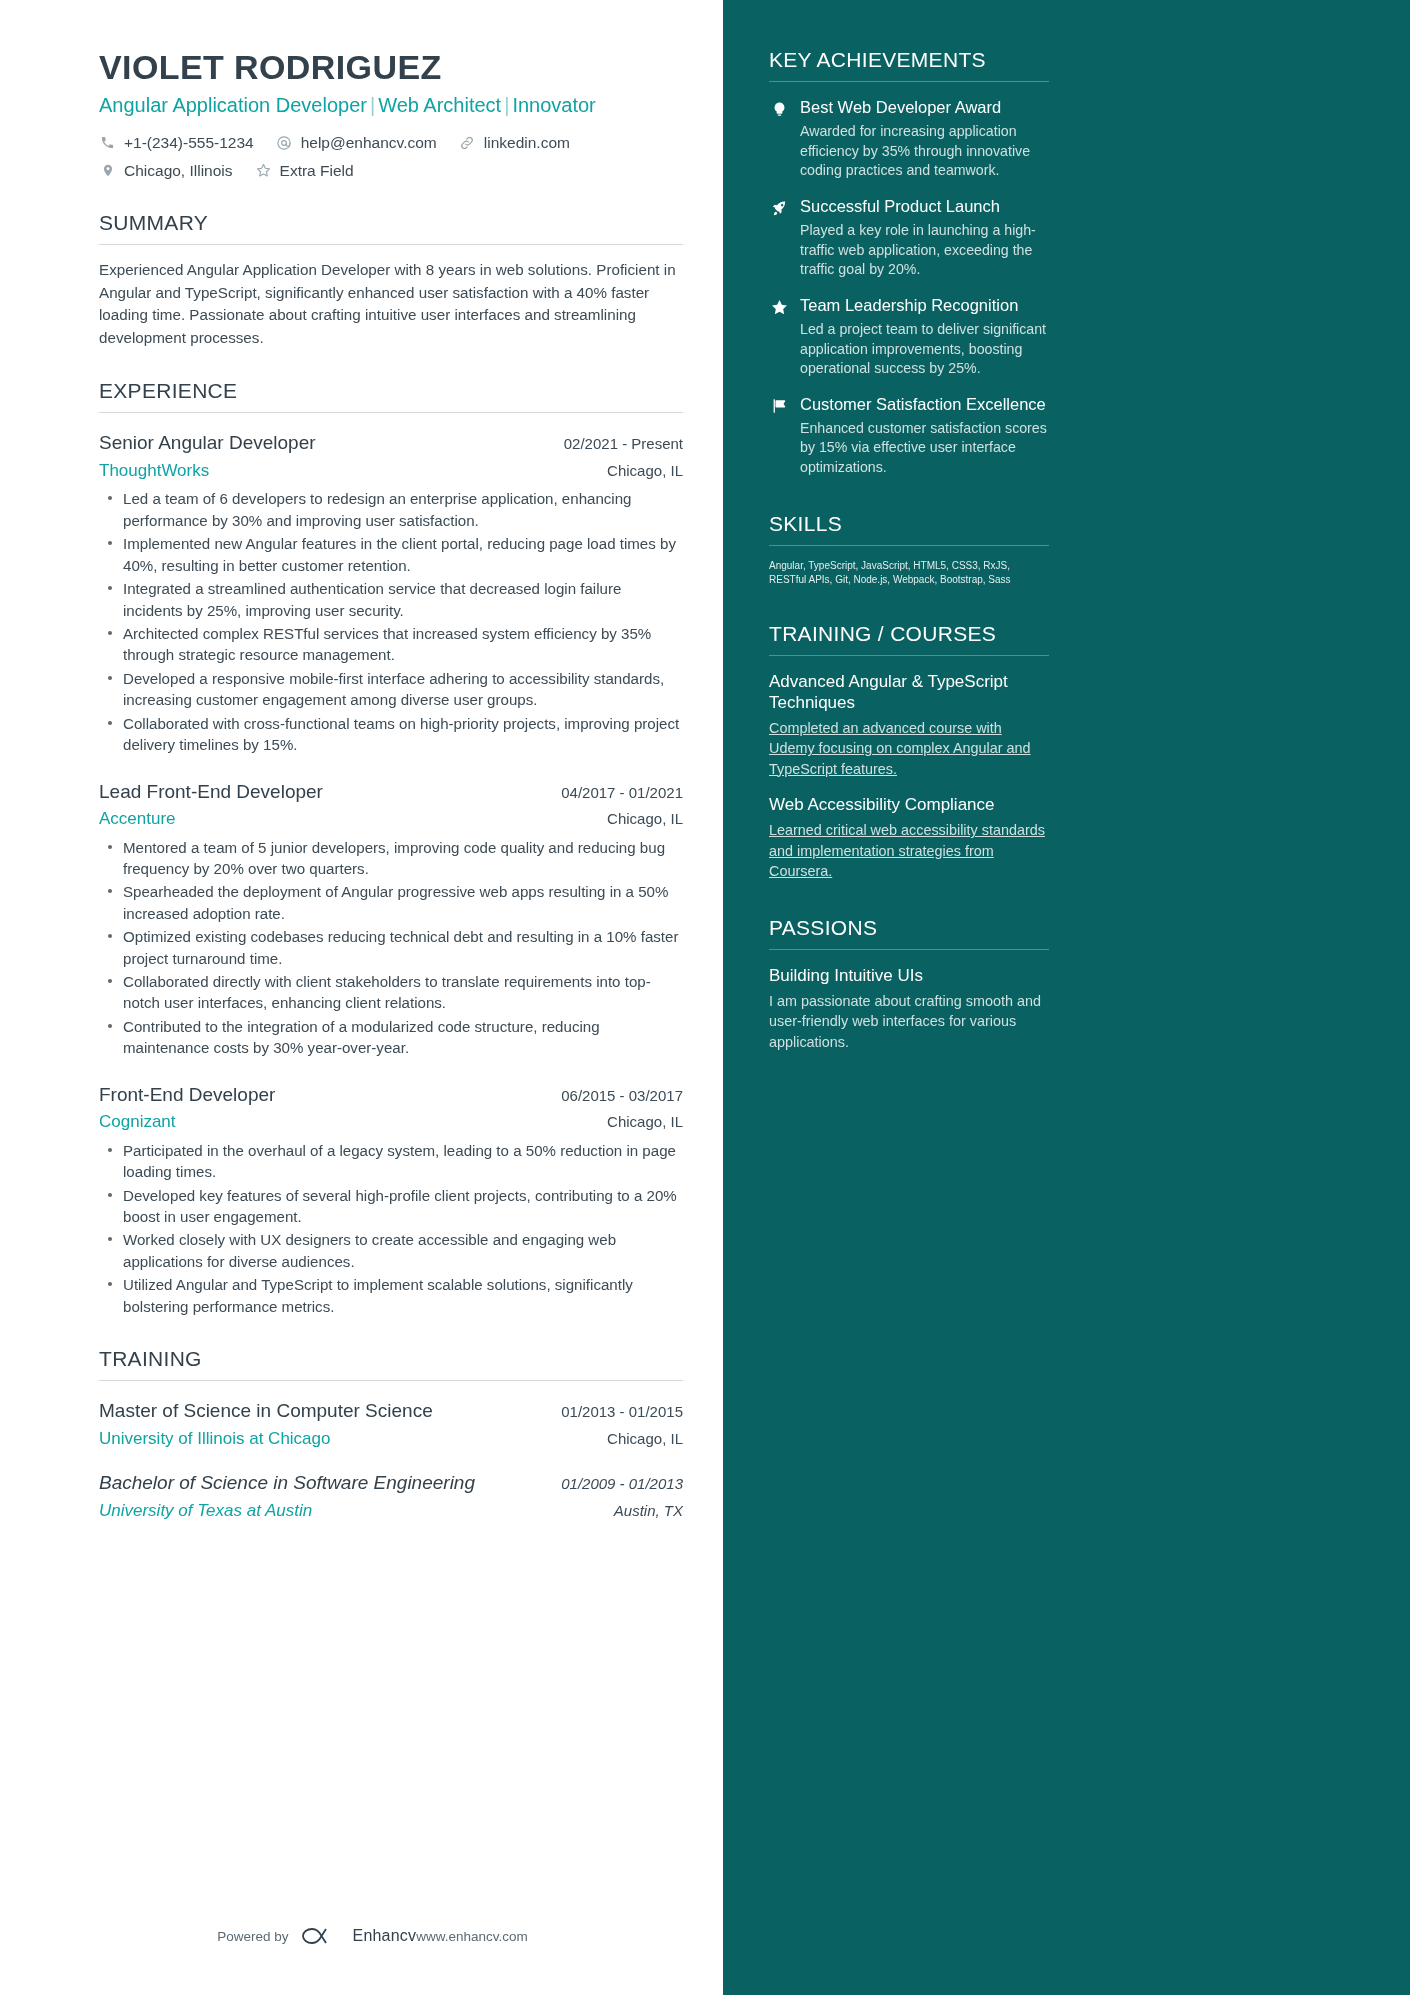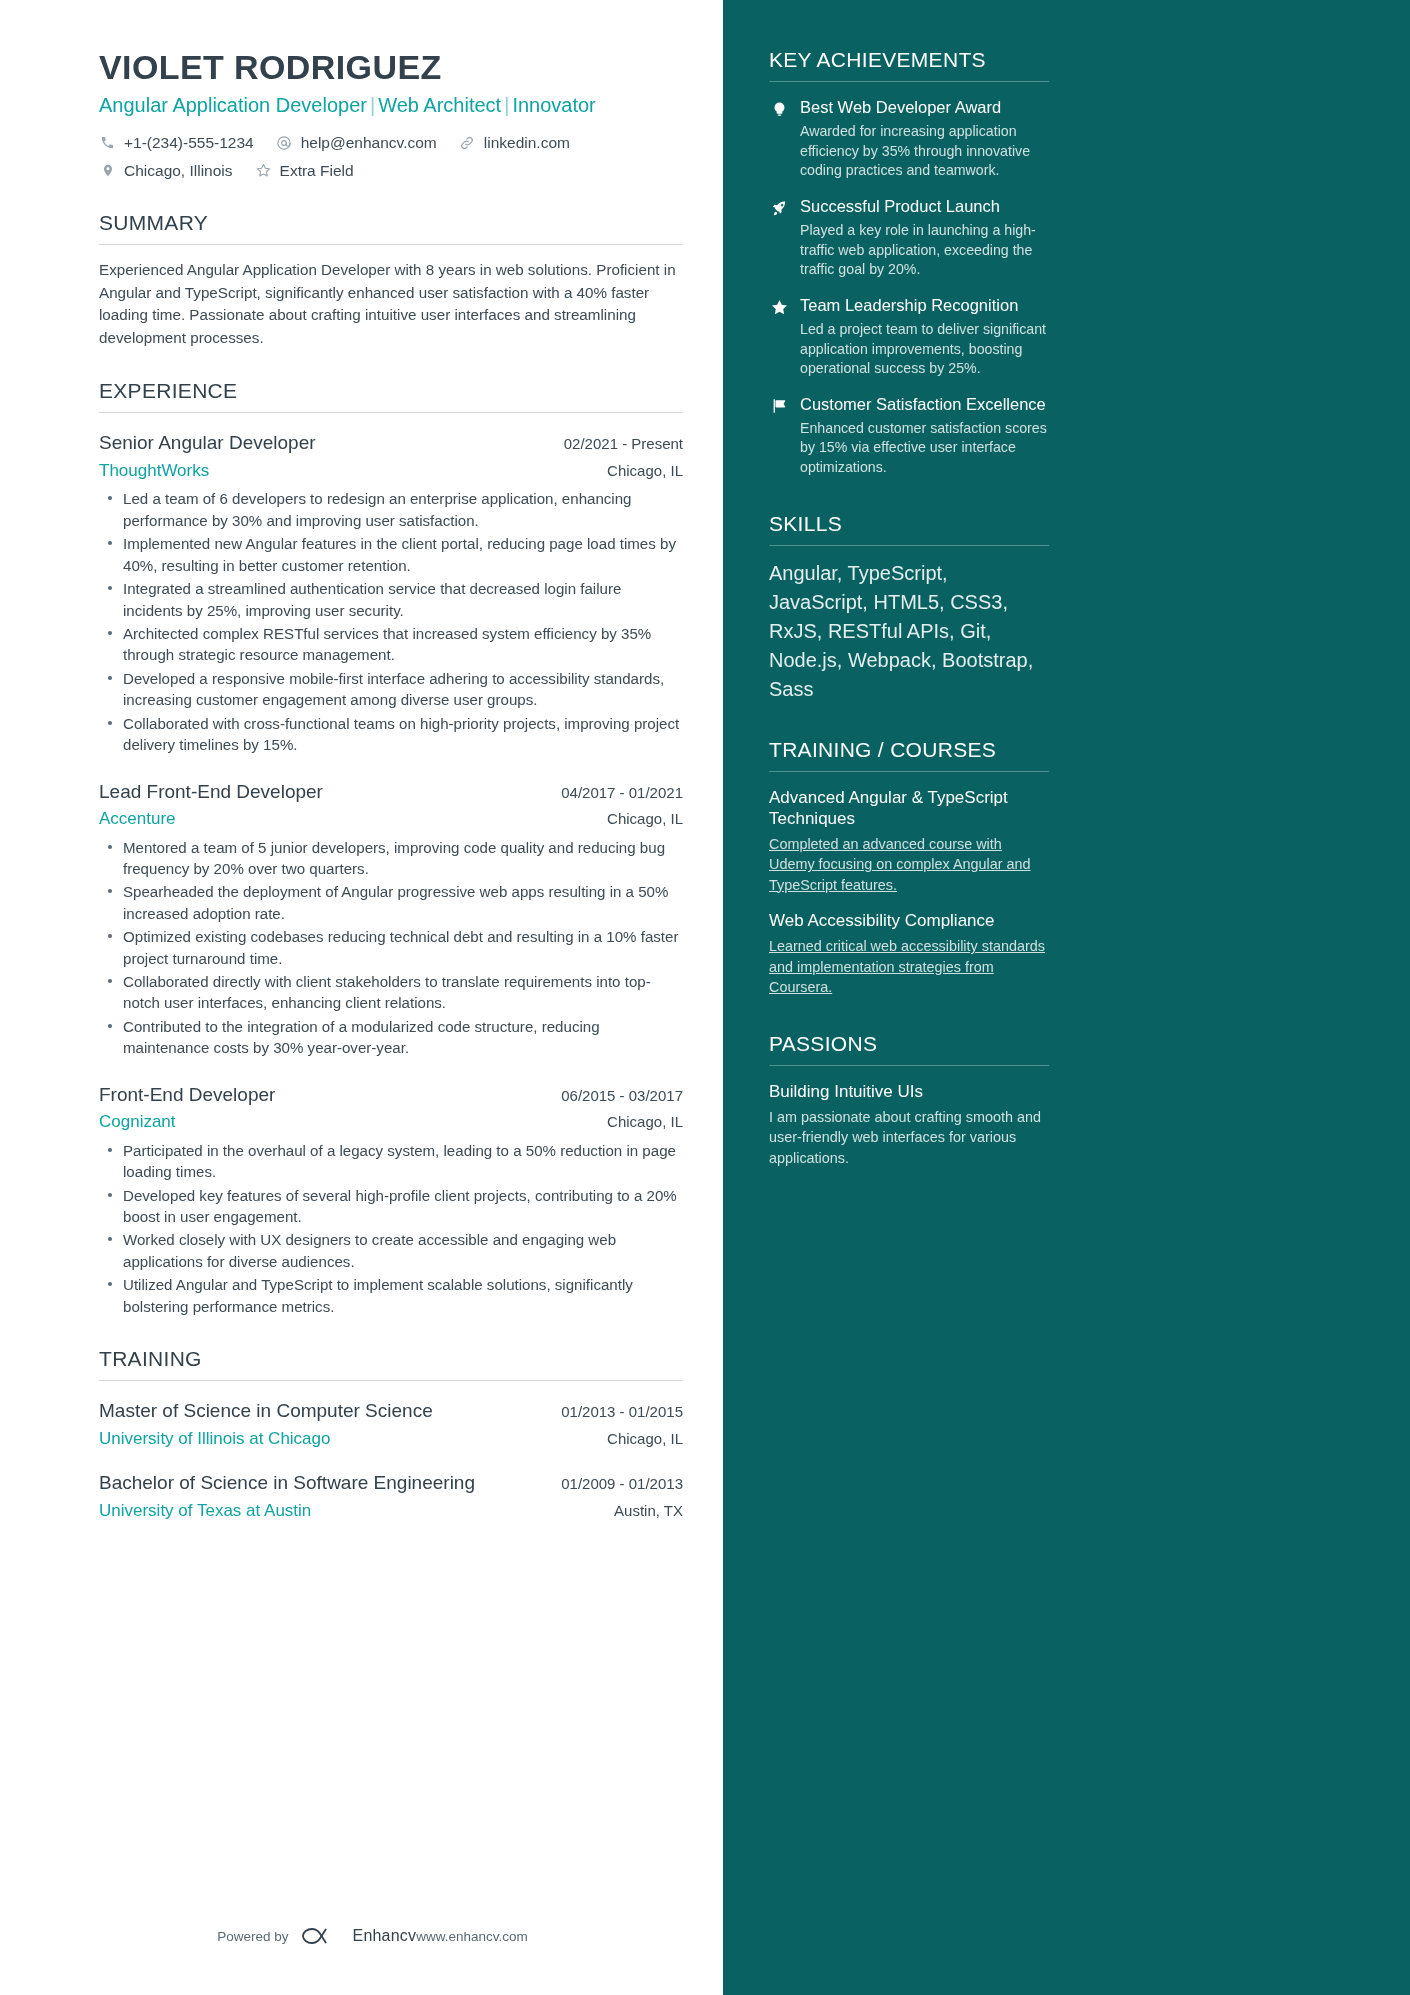--- a/index.html
+++ b/index.html
@@ -133,21 +133,21 @@
     content:"";
     position:absolute;
     left:-13px;
     top:8px;
     width:4px; height:4px;
     border-radius:50%;
     background:#5a6a74;
   }
 
   .edu { margin-top:18px; }
-  .edu + .edu { margin-top:22px; }
+  .edu + .edu { margin-top:22px;font-style:italic; }
   .edu-top, .edu-sub {
     display:flex;
     justify-content:space-between;
     align-items:baseline;
     gap:12px;
   }
   .edu-sub { margin-top:5px; }
   .edu-degree { font-size:19px; color:#32414b; line-height:1.25; }
   .edu-dates { font-size:15px; color:#3c4b55; white-space:nowrap; }
   .edu-school { font-size:17px; color:#0fa3a3; line-height:1.25; }
@@ -209,21 +209,21 @@
     line-height:1.22;
   }
   .ach-desc {
     font-size:14.2px;
     color:#cfe0e0;
     line-height:1.38;
     margin-top:5px;
   }
 
   .side-text {
-    font-size:20px;
+    font-size:10px;
     color:#e3eeee;
     line-height:1.45;
     margin-top:13px;
   }
   .course { margin-top:15px; }
   .course-title {
     font-size:17px;
     color:#ffffff;
     line-height:1.24;
   }

